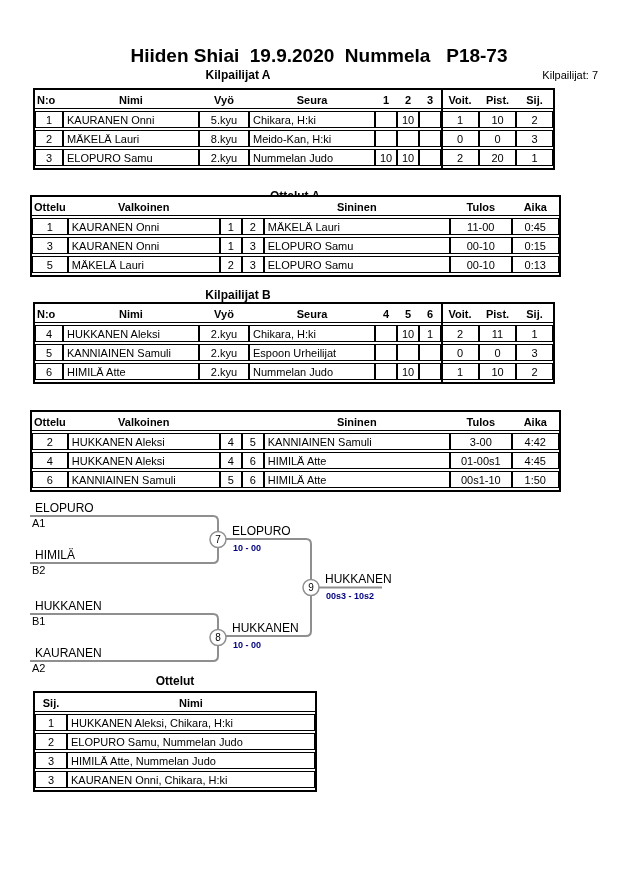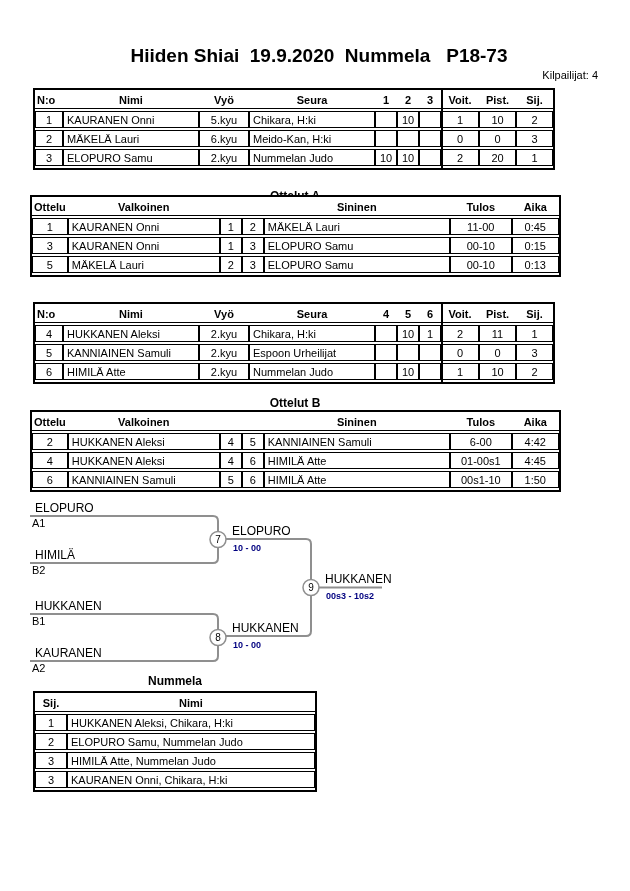--- a/index.html
+++ b/index.html
@@ -25,21 +25,22 @@
   .bk-line{stroke:#8f8f8f;stroke-width:2;fill:none;}
   .bk-circ{stroke:#8f8f8f;stroke-width:1.5;fill:#ffffff;}
 </style>
 </head>
 <body>
 
 <div class="page">
 
   <div class="abs title">Hiiden Shiai  19.9.2020  Nummela   P18-73</div>
 
-  <div class="abs count">Kilpailijat: 4</div>
+  <div class="abs sec-head" style="top:68px;left:33px;width:410px;">Kilpailijat A</div>
+  <div class="abs count">Kilpailijat: 7</div>
 
   <div class="grid-wrap" style="top:88px;left:33px;">
     <table>
       <colgroup>
           <col style="width:28px">
           <col style="width:136px">
           <col style="width:50px">
           <col style="width:126px">
           <col style="width:22px">
           <col style="width:22px">
@@ -71,21 +72,21 @@
           <td class="c"></td>
           <td class="c">10</td>
           <td class="c"></td>
           <td class="c">1</td>
           <td class="c">10</td>
           <td class="c">2</td>
         </tr>
         <tr>
           <td class="c">2</td>
           <td class="l">MÄKELÄ Lauri</td>
-          <td class="c">6.kyu</td>
+          <td class="c">8.kyu</td>
           <td class="l">Meido-Kan, H:ki</td>
           <td class="c"></td>
           <td class="c"></td>
           <td class="c"></td>
           <td class="c">0</td>
           <td class="c">0</td>
           <td class="c">3</td>
         </tr>
         <tr>
           <td class="c">3</td>
@@ -152,20 +153,21 @@
           <td class="c">2</td>
           <td class="c">3</td>
           <td class="l">ELOPURO Samu</td>
           <td class="c">00-10</td>
           <td class="c">0:13</td>
         </tr>
       </tbody>
     </table>
   </div>
 
+  <div class="abs sec-head" style="top:288px;left:33px;width:410px;">Kilpailijat B</div>
 
   <div class="grid-wrap" style="top:302px;left:33px;">
     <table>
       <colgroup>
           <col style="width:28px">
           <col style="width:136px">
           <col style="width:50px">
           <col style="width:126px">
           <col style="width:22px">
           <col style="width:22px">
@@ -223,21 +225,20 @@
           <td class="c"></td>
           <td class="c">1</td>
           <td class="c">10</td>
           <td class="c">2</td>
         </tr>
       </tbody>
     </table>
     <div class="vdiv"></div>
   </div>
 
-  <div class="abs sec-head" style="top:396px;left:30px;width:530px;">Ottelut B</div>
 
   <div class="grid-wrap" style="top:410px;left:30px;">
     <table>
       <colgroup>
           <col style="width:35px">
           <col style="width:152px">
           <col style="width:22px">
           <col style="width:22px">
           <col style="width:186px">
           <col style="width:62px">
@@ -253,21 +254,21 @@
         <th class="c">Aika</th>
       </tr>
         </thead>
       <tbody>
         <tr>
           <td class="c">2</td>
           <td class="l">HUKKANEN Aleksi</td>
           <td class="c">4</td>
           <td class="c">5</td>
           <td class="l">KANNIAINEN Samuli</td>
-          <td class="c">6-00</td>
+          <td class="c">3-00</td>
           <td class="c">4:42</td>
         </tr>
         <tr>
           <td class="c">4</td>
           <td class="l">HUKKANEN Aleksi</td>
           <td class="c">4</td>
           <td class="c">6</td>
           <td class="l">HIMILÄ Atte</td>
           <td class="c">01-00s1</td>
           <td class="c">4:45</td>
@@ -310,21 +311,21 @@
     <text class="bk-num" x="218" y="147">8</text>
     <text class="bk-name" x="232" y="138">HUKKANEN</text>
     <text class="bk-score" x="233" y="154">10 - 00</text>
 
     <circle class="bk-circ" cx="311" cy="93.5" r="8"></circle>
     <text class="bk-num" x="311" y="97">9</text>
     <text class="bk-name" x="325" y="89">HUKKANEN</text>
     <text class="bk-score" x="326" y="105">00s3 - 10s2</text>
   </svg>
 
-  <div class="abs sec-head" style="top:674px;left:33px;width:284px;">Nummela</div>
+  <div class="abs sec-head" style="top:674px;left:33px;width:284px;">Ottelut</div>
 
   <div class="grid-wrap" style="top:691px;left:33px;">
     <table>
       <colgroup>
           <col style="width:32px">
           <col style="width:248px">
         </colgroup>
       <thead>
           <tr>
         <th class="c">Sij.</th>

